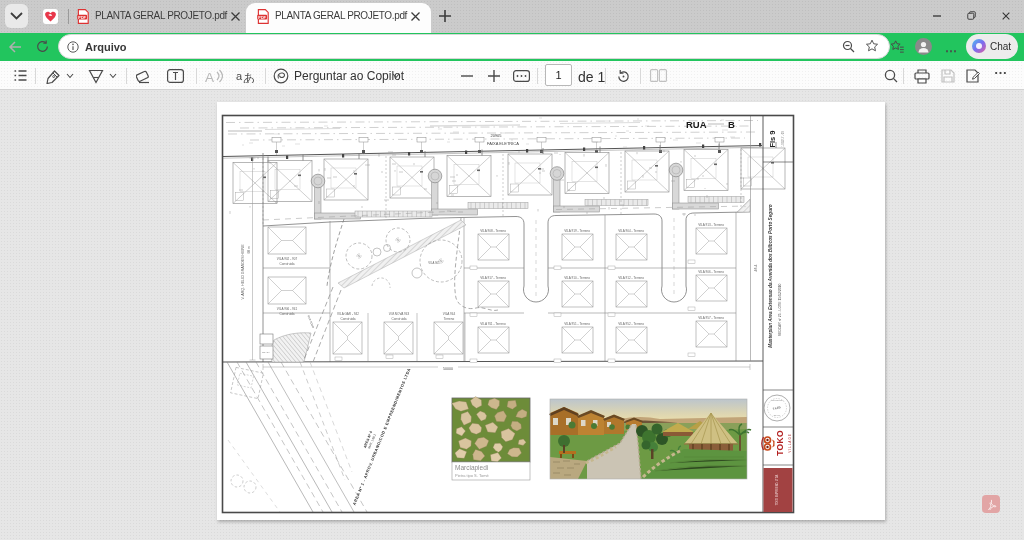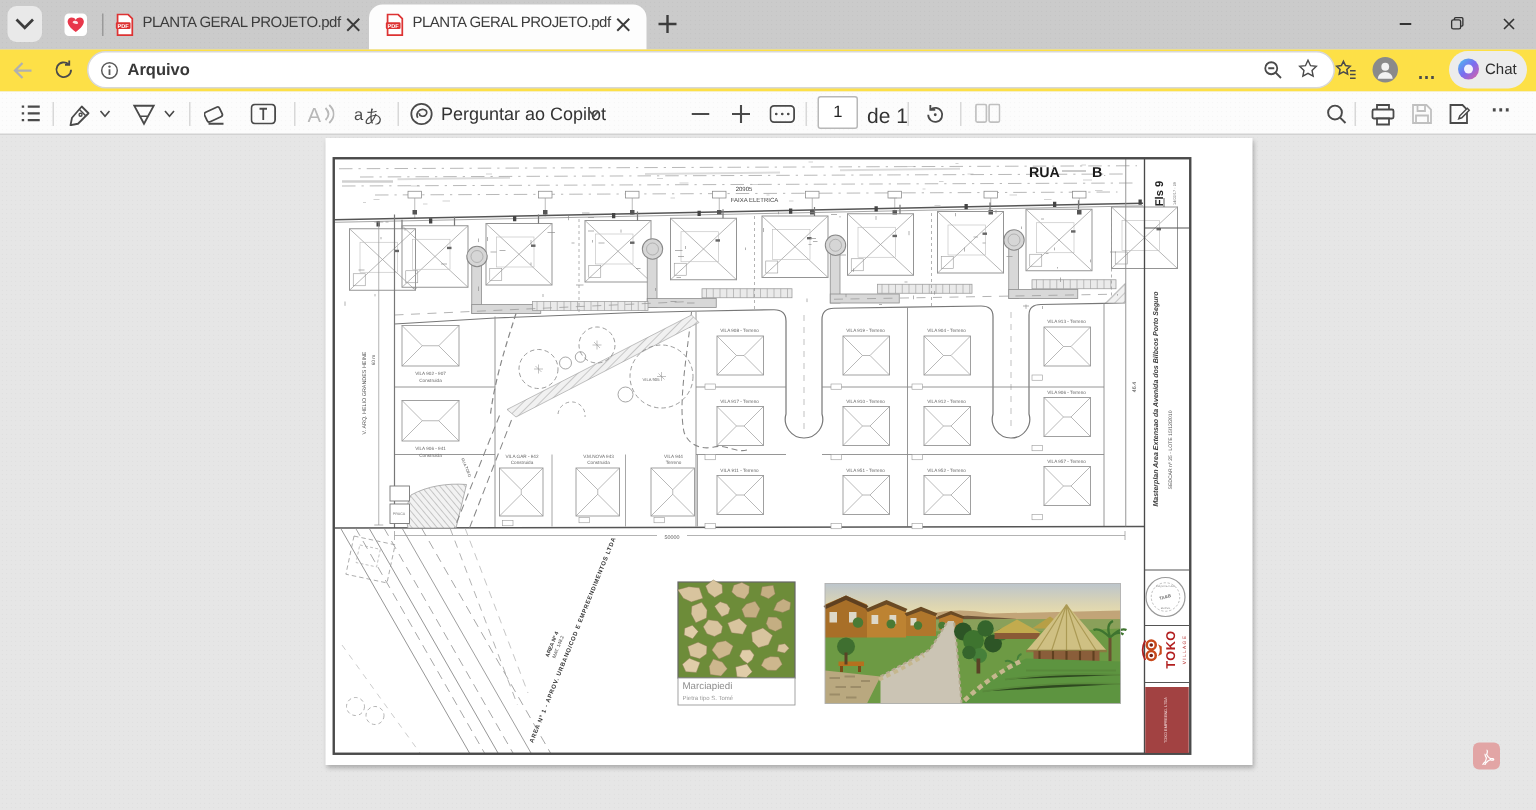--- a/index.html
+++ b/index.html
@@ -7,27 +7,27 @@
   .abs { position:absolute; }
   #stage { position:relative; width:1024px; height:540px; background:#e4e4e4; }
   
   #tabbar { position:absolute; left:0; top:0; width:1024px; height:33px;
     background:#cbcbcb;
     background-image:radial-gradient(#bfbfbf 22%, transparent 23%);
     background-size:3px 3px; }
   #chevbtn { position:absolute; left:5px; top:4px; width:23px; height:24px; border-radius:6px; background:#e9e9e9; }
   .tabtext { font-size:10px; letter-spacing:-0.35px; color:#3c3c3c; white-space:nowrap; }
   #tab2 { position:absolute; left:246px; top:3px; width:185px; height:30px; background:#fdfdfd; border-radius:9px 9px 0 0; }
-  #addrrow { position:absolute; left:0; top:33px; width:1024px; height:28px; background:#fde047; }
+  #addrrow { position:absolute; left:0; top:33px; width:1024px; height:28px; background:#22c55e; }
   #pill { position:absolute; left:58px; top:1px; width:832px; height:25px; background:#ffffff; border:1px solid #d8d8d8; border-radius:13px; }
   #toolbar { position:absolute; left:0; top:61px; width:1024px; height:29px; background:#fcfcfc; border-bottom:1px solid #d2d2d2;
     background-image:radial-gradient(#f0f0f0 20%, transparent 21%); background-size:3px 3px; }
   #content { position:absolute; left:0; top:90px; width:1024px; height:450px; background:#e6e6e6;
     background-image:radial-gradient(#dadada 24%, transparent 25%); background-size:3px 3px; }
-  #page { position:absolute; left:217px; top:2px; width:618px; height:418px; background:#ffffff; box-shadow:1px 2px 3px rgba(0,0,0,0.25); }
+  #page { position:absolute; left:217px; top:12px; width:668px; height:418px; background:#ffffff; box-shadow:1px 2px 3px rgba(0,0,0,0.25); }
   .ico { position:absolute; }
   svg text { font-family:"Liberation Sans", sans-serif; }
 </style>
 </head>
 <body>
 <div id="stage">
 
   <div id="tabbar">
     <div id="chevbtn"></div>
     <svg class="ico" style="left:9px;top:10px" width="15" height="12" viewBox="0 0 15 12">

